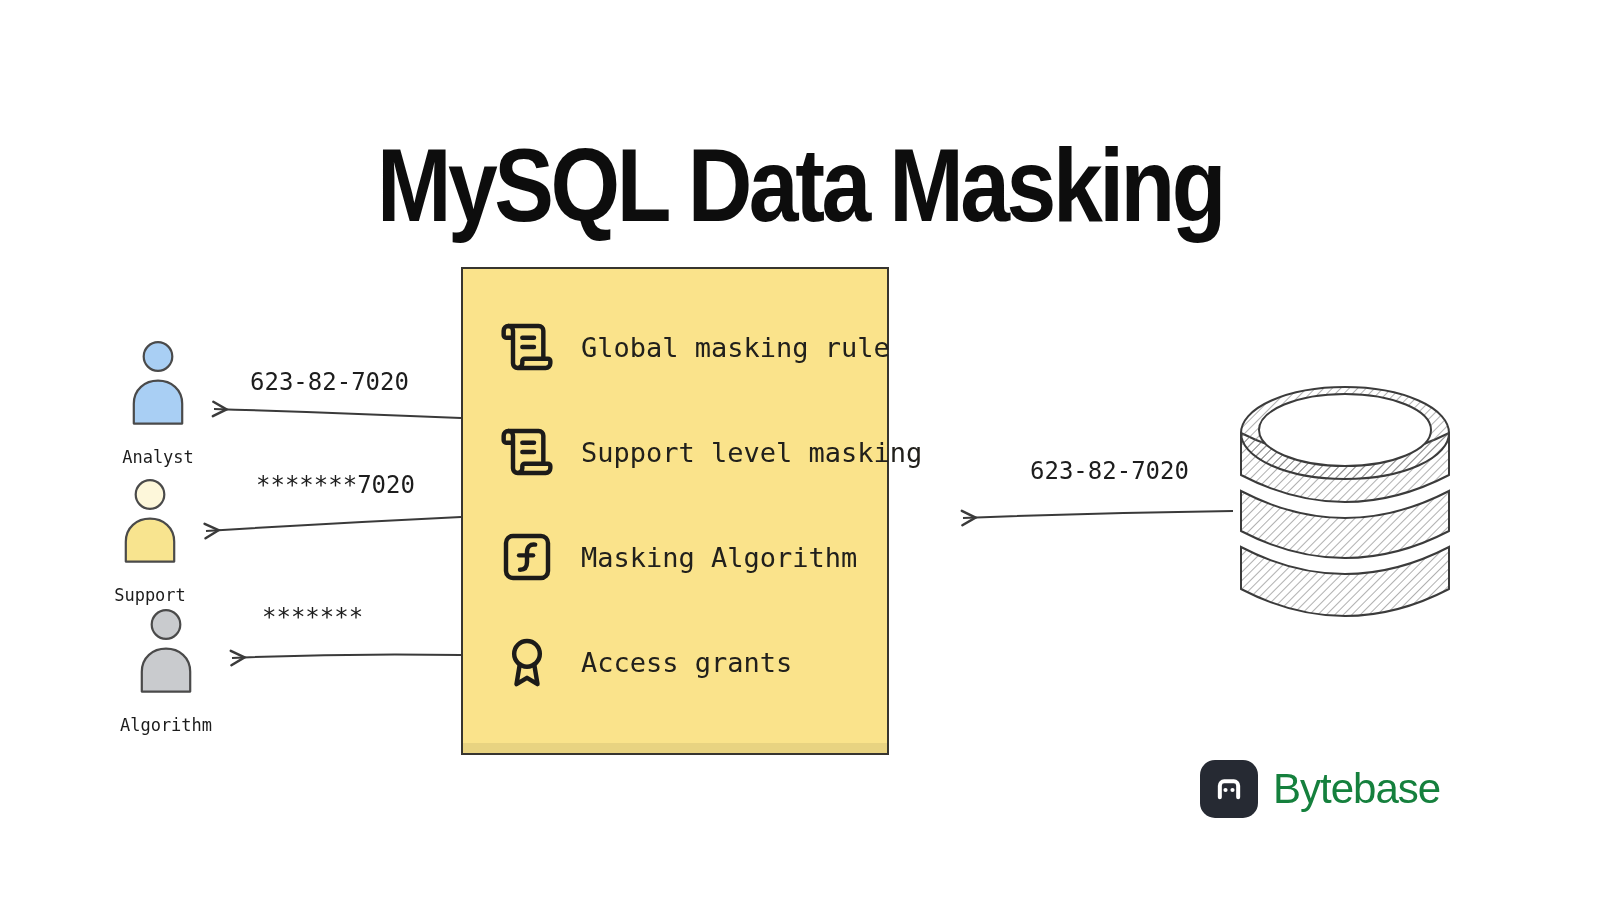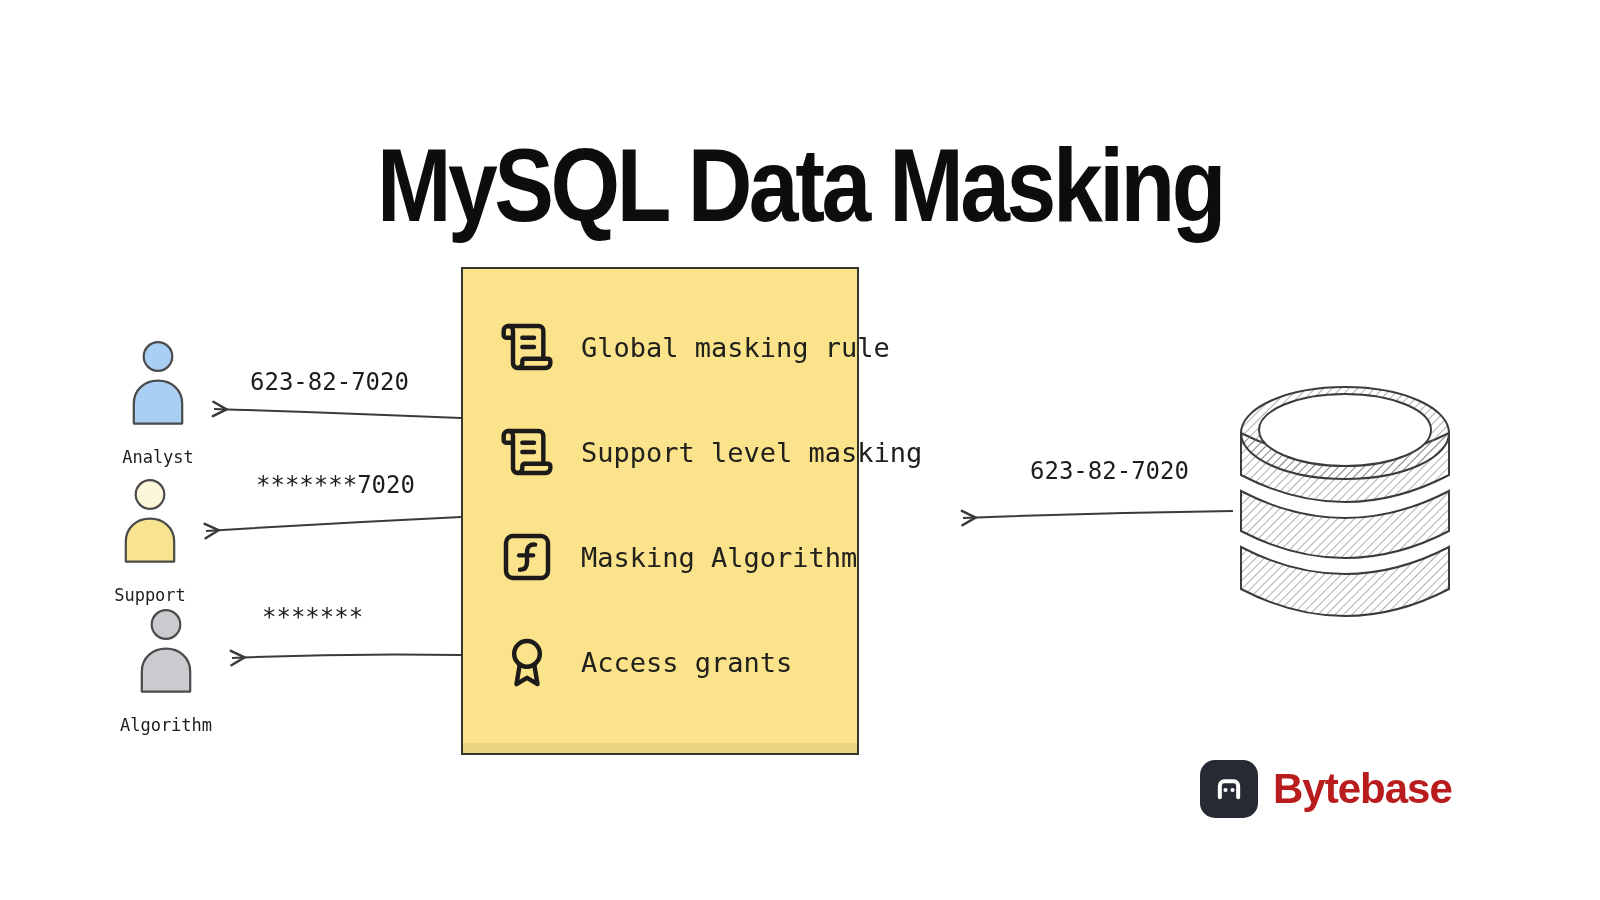--- a/index.html
+++ b/index.html
@@ -8,21 +8,21 @@
 
   .title {
     position:absolute; top:126px; left:0; width:1600px;
     text-align:center;
     font-family:"Liberation Sans", sans-serif;
     font-weight:900; font-size:104px; letter-spacing:-4px;
     color:#0d0d0d; transform:scaleX(0.86); white-space:nowrap;
   }
 
   .note {
-    position:absolute; left:461px; top:267px; width:398px; height:488px;
+    position:absolute; left:461px; top:267px; width:428px; height:488px;
     background:#FAE38B;
     border:2px solid #37352f;
     box-shadow: inset 0 -10px 0 rgba(0,0,0,0.07);
     padding:50px 14px 0 36px;
     display:flex; flex-direction:column; row-gap:49px;
   }
   .note-row { display:flex; align-items:center; gap:26px; }
   .note-row svg { flex:0 0 auto; }
   .note-label { font-size:27px; color:#21201c; white-space:nowrap; }
 
@@ -41,22 +41,22 @@
   .arrows { position:absolute; left:0; top:0; pointer-events:none; }
 
   .database { position:absolute; left:1235px; top:383px; }
 
   .brand { position:absolute; left:1200px; top:760px; display:flex; align-items:center; gap:15px; }
   .brand-mark {
     width:58px; height:58px; border-radius:15px; background:#262A33;
     display:flex; align-items:center; justify-content:center;
   }
   .brand-name {
-    font-family:"Liberation Sans", sans-serif; font-weight:700;
-    font-size:42px; letter-spacing:-1px; color:#b91c1c;
+    font-family:"Liberation Sans", sans-serif; font-weight:400;
+    font-size:42px; letter-spacing:-1px; color:#15803d;
   }
 </style>
 </head>
 <body>
 
 <div class="title">MySQL Data Masking</div>
 
 <svg class="arrows" width="1600" height="900" viewBox="0 0 1600 900">
   <defs>
     <marker id="arrowhead" viewBox="0 0 10 10" refX="8.5" refY="5" markerWidth="9" markerHeight="9" orient="auto">

